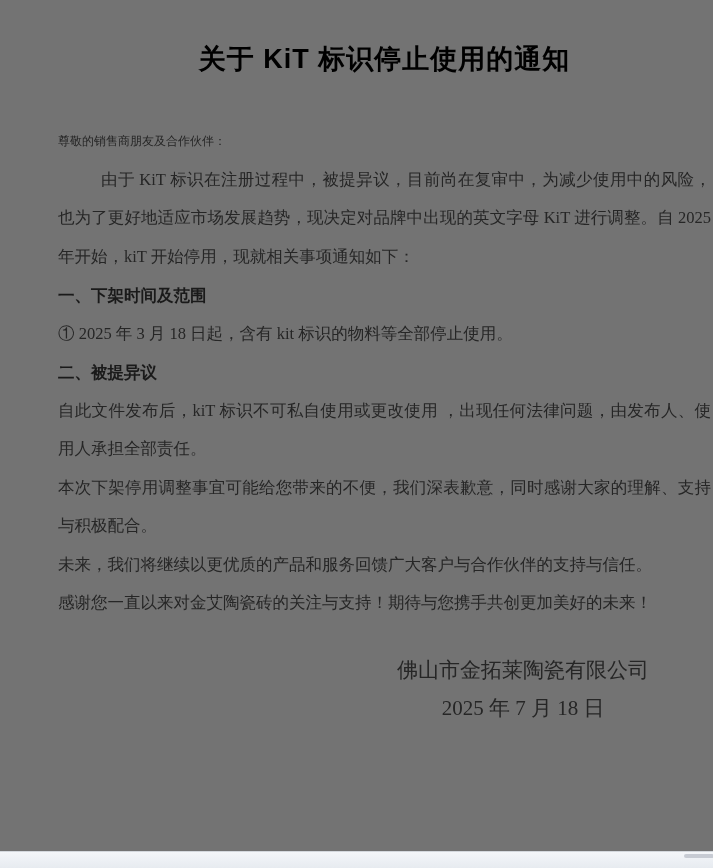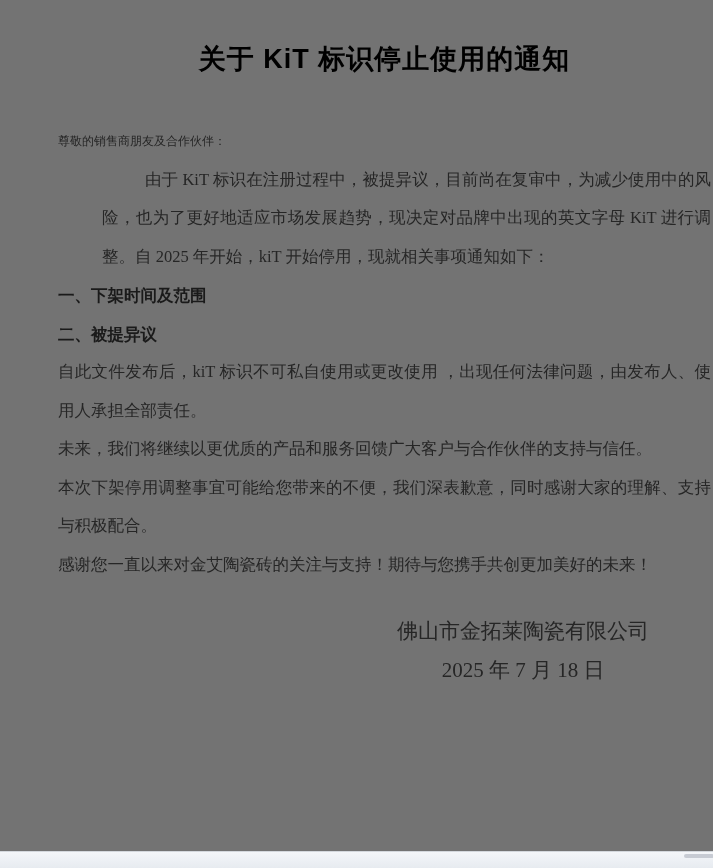--- a/index.html
+++ b/index.html
@@ -37,21 +37,20 @@
   }
   .para {
     margin: 0;
     font-size: 16.5px;
     line-height: 38.5px;
     text-align: justify;
     text-justify: inter-ideograph;
   }
   .para.indent {
     text-indent: 43px;
-    margin-left: 44px;
   }
   .heading {
     margin: 0;
     font-family: Liberation Sans, sans-serif;
     font-weight: bold;
     font-size: 16.5px;
     line-height: 38.5px;
     color: #1a1a1a;
   }
   .signature {
@@ -87,29 +86,30 @@
   <div class="content">
 
     <h1 class="doc-title">关于 KiT 标识停止使用的通知</h1>
 
     <p class="greeting">尊敬的销售商朋友及合作伙伴：</p>
 
     <p class="para indent">由于 KiT 标识在注册过程中，被提异议，目前尚在复审中，为减少使用中的风险，也为了更好地适应市场发展趋势，现决定对品牌中出现的英文字母 KiT 进行调整。自 2025 年开始，kiT 开始停用，现就相关事项通知如下：</p>
 
     <h2 class="heading">一、下架时间及范围</h2>
 
+    <p class="para">① 2025 年 3 月 18 日起，含有 kit 标识的物料等全部停止使用。</p>
 
 
     <h2 class="heading">二、被提异议</h2>
 
     <p class="para">自此文件发布后，kiT 标识不可私自使用或更改使用 ，出现任何法律问题，由发布人、使用人承担全部责任。</p>
 
+    <p class="para">本次下架停用调整事宜可能给您带来的不便，我们深表歉意，同时感谢大家的理解、支持与积极配合。</p>
+
     <p class="para">未来，我们将继续以更优质的产品和服务回馈广大客户与合作伙伴的支持与信任。</p>
-
-    <p class="para">本次下架停用调整事宜可能给您带来的不便，我们深表歉意，同时感谢大家的理解、支持与积极配合。</p>
 
     <p class="para">感谢您一直以来对金艾陶瓷砖的关注与支持！期待与您携手共创更加美好的未来！</p>
 
     <div class="signature">
       <div>佛山市金拓莱陶瓷有限公司</div>
       <div>2025 年 7 月 18 日</div>
     </div>
 
   </div>
 

